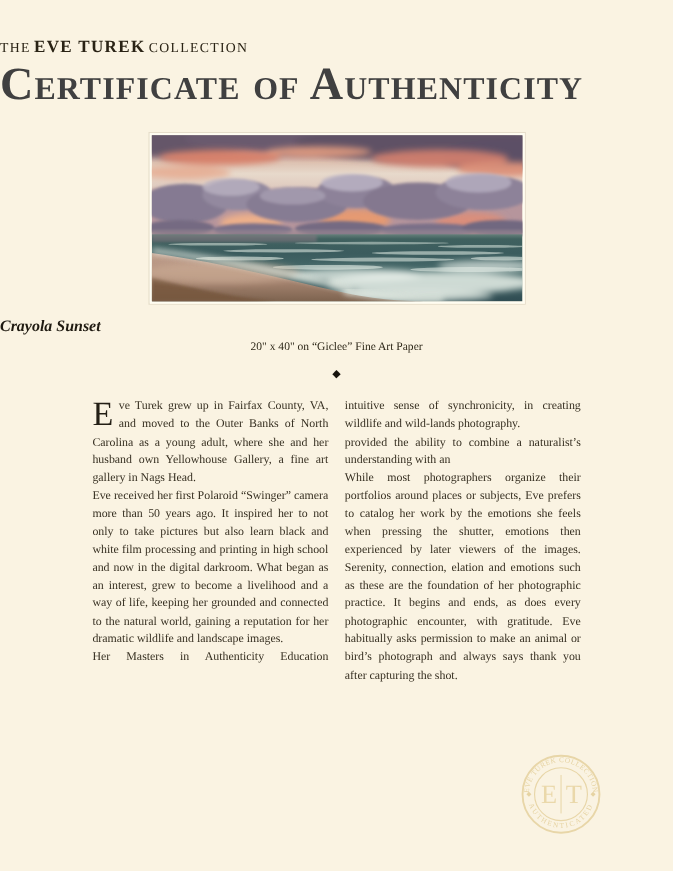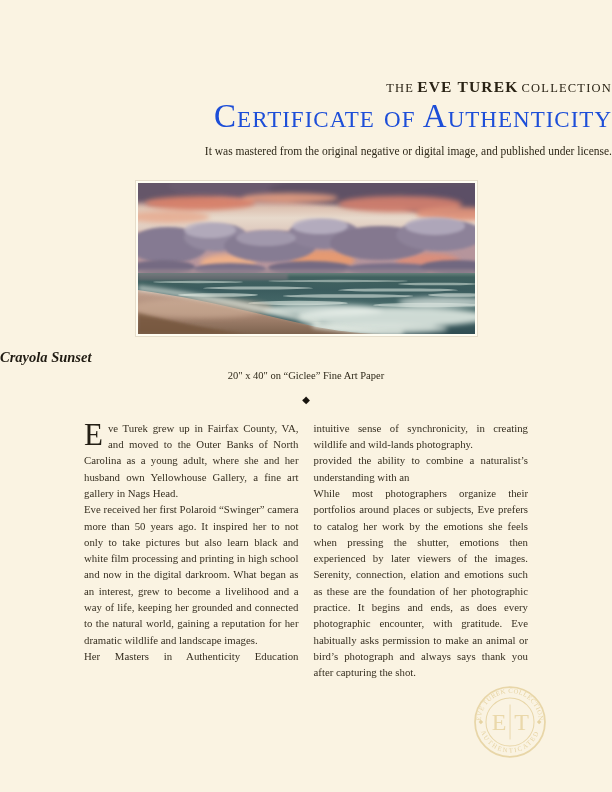--- a/index.html
+++ b/index.html
@@ -6,33 +6,33 @@
   .page{
     position:relative;
     width:612px;height:792px;
     margin:0 auto;
     background:#faf3e2;
     font-family:"Liberation Serif", serif;
     color:#352e21;
     overflow:hidden;
   }
   
-  .header{ text-align:right; padding-top:78px; }
+  .header{ text-align:left; padding-top:34px; }
   .collection-line{
     font-size:12.5px; letter-spacing:1.2px; color:#2a2315; white-space:nowrap;
   }
   .collection-line .name{
     font-size:15.5px; font-weight:bold; letter-spacing:1.2px; margin:0 3px;
   }
   .cert-title{
     margin:2px 0 0 0;
-    font-size:33px; font-weight:normal;
+    font-size:42px; font-weight:bold;
     font-variant:small-caps;
     letter-spacing:1px;
-    color:#1d4ed8;
+    color:#404040;
     line-height:1.1;
   }
   .subtitle{ margin-top:10px; font-size:11.5px; line-height:15.5px; color:#2e2819;}
   .subtitle p{margin:0;}
   
   .photo-wrap{
     width:337px;height:151px;
     margin:21px auto 0;
     border:2px solid #fffdf2;
     box-shadow:0 0 0 1px rgba(140,120,95,.18);
@@ -72,21 +72,20 @@
 <body>
 
 <div class="page">
 
   <div class="header">
     <div class="collection-line">
       <span>THE</span><span class="name">EVE TUREK</span><span>COLLECTION</span>
     </div>
     <h1 class="cert-title">Certificate of Authenticity</h1>
     <div class="subtitle">
-      <p>It was mastered from the original negative or digital image, and published under license.</p>
     </div>
   </div>
 
   <div class="photo-wrap">
     <svg viewBox="0 0 337 151" preserveAspectRatio="none">
       <defs>
         <linearGradient id="sky" x1="0" y1="0" x2="0" y2="1">
           <stop offset="0" stop-color="#6a5b6c"></stop>
           <stop offset="0.09" stop-color="#7f6a76"></stop>
           <stop offset="0.18" stop-color="#b38f90"></stop>

